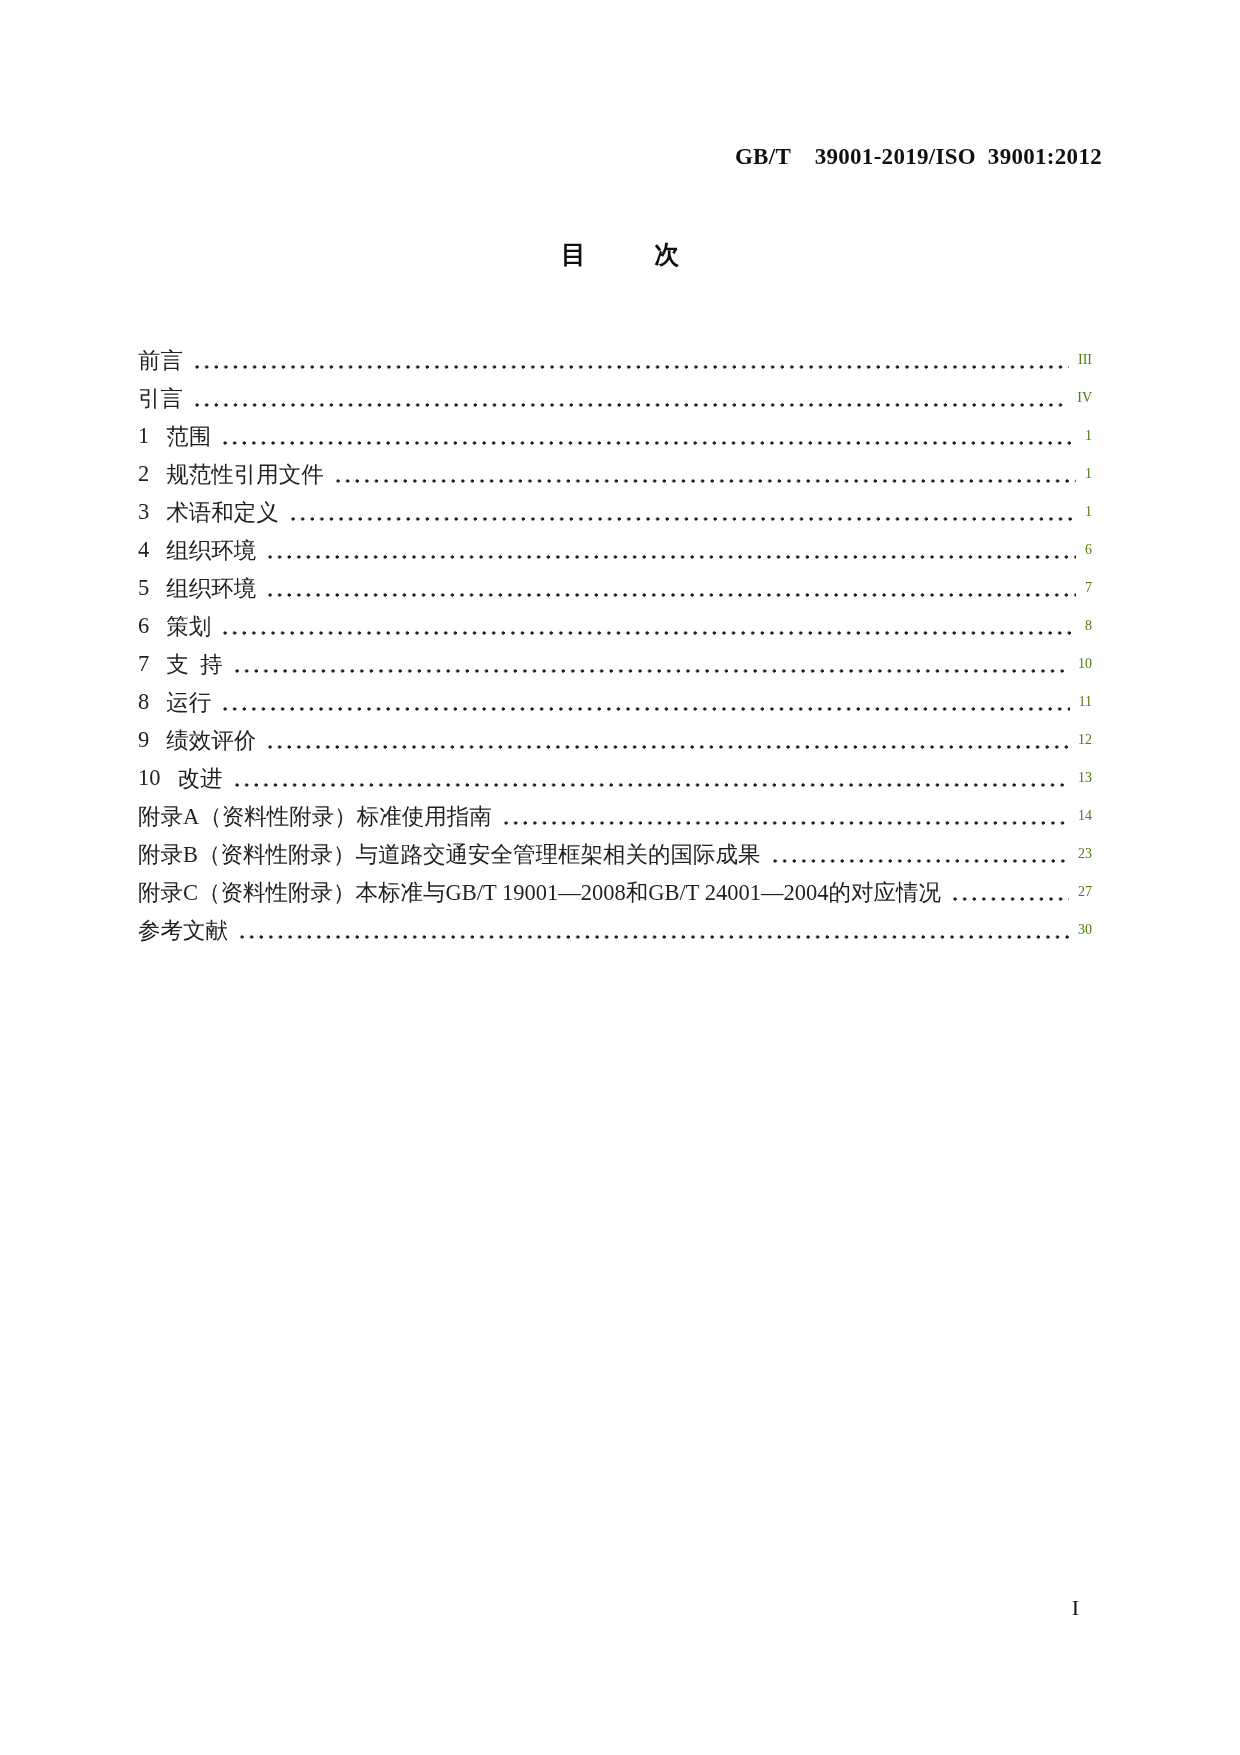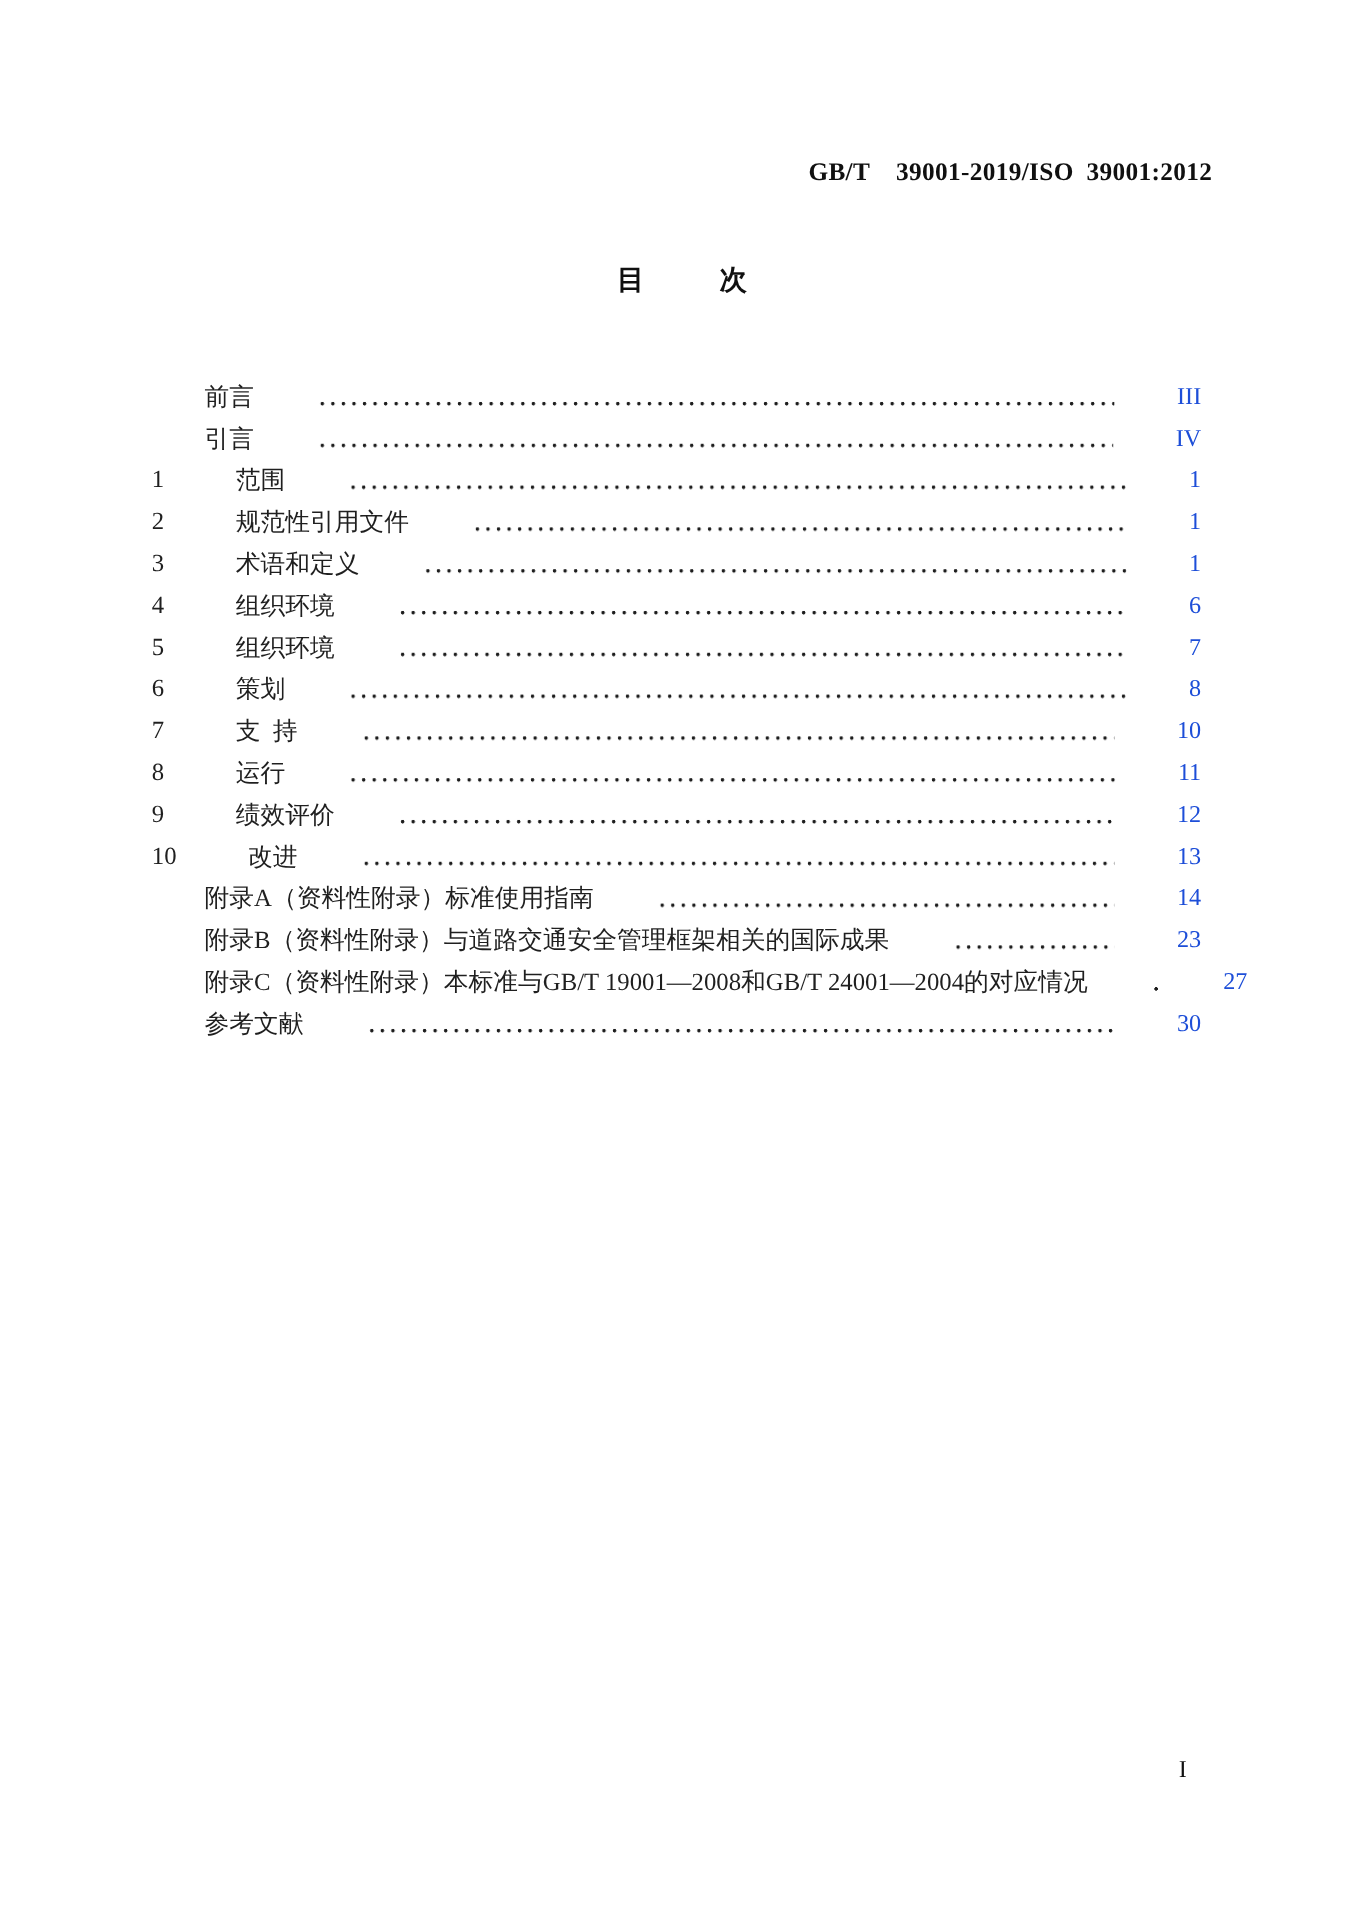--- a/index.html
+++ b/index.html
@@ -43,38 +43,37 @@
     top: 341px;
     width: 954px;
   }
   .toc-row {
     display: flex;
     align-items: center;
     height: 38px;
     font-size: 22.5px;
     white-space: pre;
     color: #1f1f1f;
-    gap: 48px;
   }
   .toc-num:not(:empty) {
     margin-right: 17px;
   }
   .toc-dots {
     flex: 1 1 auto;
     align-self: stretch;
     margin: 0 9px 0 10px;
     background-image: radial-gradient(circle at 4px 26px, #1c1c1c 1.35px, rgba(0,0,0,0) 1.9px);
     background-size: 9.6px 38px;
     background-repeat: repeat-x;
     min-width: 8px;
   }
   .toc-page {
     text-align: right;
-    font-size: 22px;
-    color: #1d4ed8;
+    font-size: 14px;
+    color: #4d7c0f;
   }
   .footer-pageno {
     position: absolute;
     top: 1595px;
     right: 161px;
     font-size: 22px;
     color: #111;
   }
 </style>
 </head>

